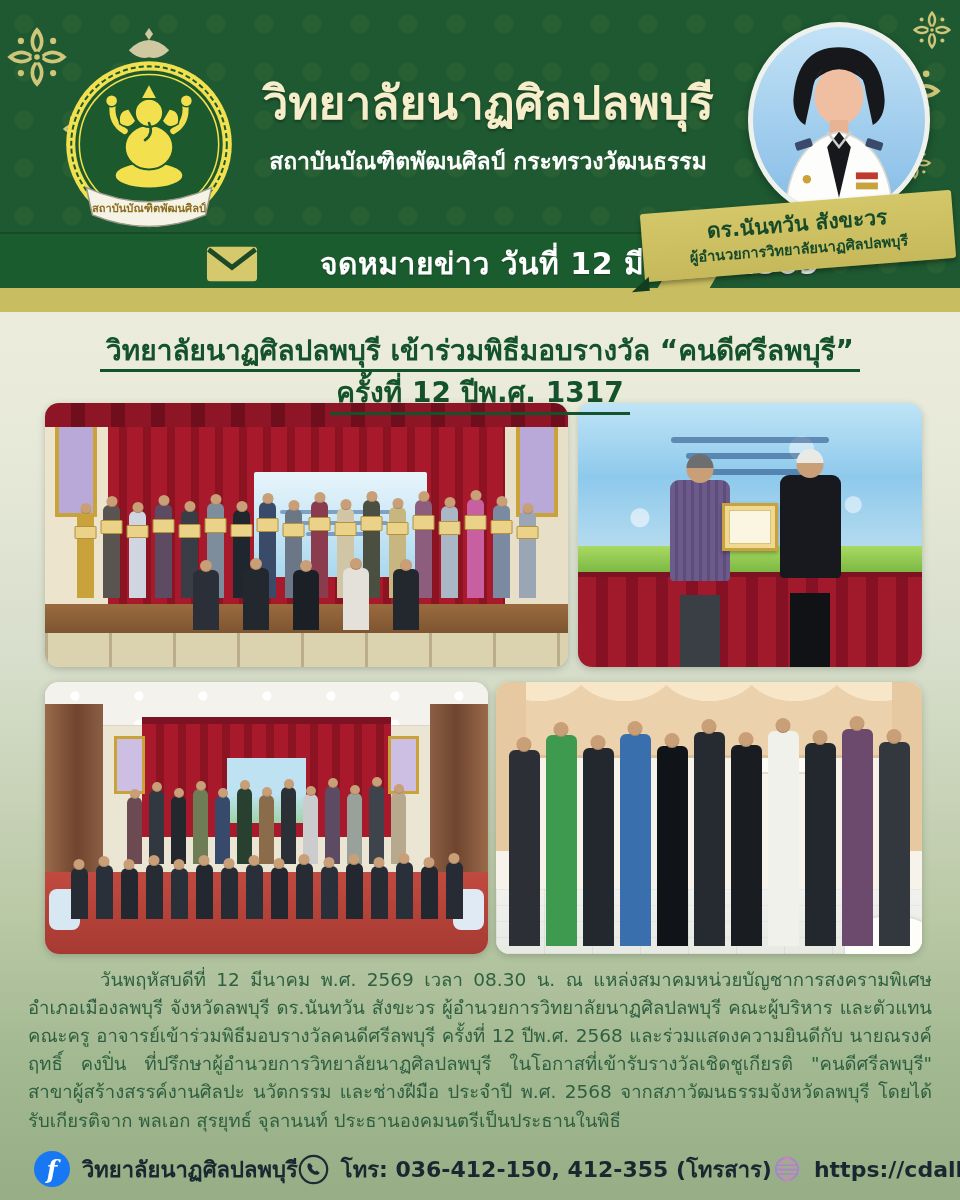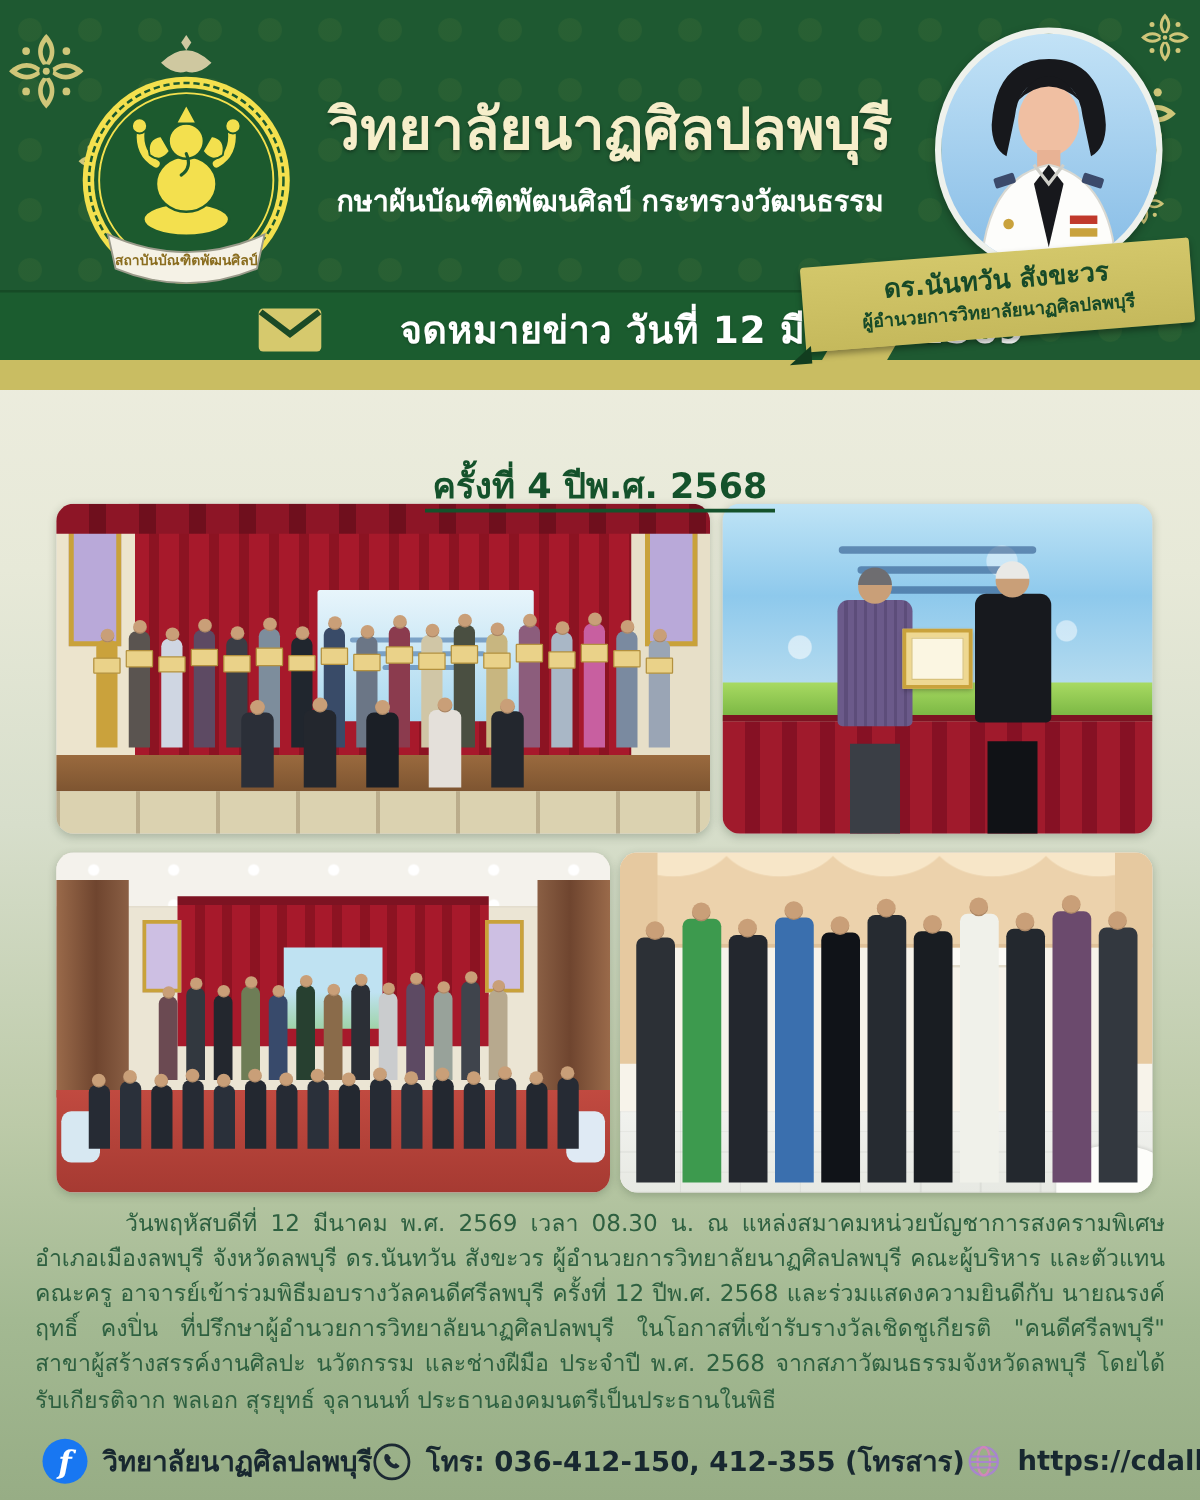--- a/index.html
+++ b/index.html
@@ -278,21 +278,21 @@
     <path d="M110 80 q12 2 9 15 q-9 7 -16 -3 z" fill="#f3e04e" stroke="#1c5a2e" stroke-width="1.5"></path>
     <circle cx="90" cy="84" r="14" fill="#f3e04e" stroke="#1c5a2e" stroke-width="2"></circle>
     <path d="M90 94 q5 11 -4 17" fill="none" stroke="#1c5a2e" stroke-width="2.5" stroke-linecap="round"></path>
     <path d="M82 70 l8 -15 8 15 z" fill="#f3e04e" stroke="#1c5a2e" stroke-width="1.5"></path>
     <path d="M28 158 q62 28 124 0 l-6 27 q-56 23 -112 0 z" fill="#f5f2e6" stroke="#9a9a8a" stroke-width="1.5"></path>
     <text x="90" y="182" text-anchor="middle" font-size="11" font-weight="bold" fill="#8a6d1f">สถาบันบัณฑิตพัฒนศิลป์</text>
   </svg>
 
   <div class="title-block">
     <div class="main-title">วิทยาลัยนาฏศิลปลพบุรี</div>
-    <div class="sub-title">กษาผันบัณฑิตพัฒนศิลป์ กระทรวงวัฒนธรรม</div>
+    <div class="sub-title">สถาบันบัณฑิตพัฒนศิลป์ กระทรวงวัฒนธรรม</div>
   </div>
 
   <div class="portrait">
     <svg viewBox="0 0 100 110">
       <rect x="0" y="0" width="100" height="110" fill="none"></rect>
       <path d="M50 12 q-25 0 -27 31 q0 11 7 15 l4 -19 q2 -17 16 -17 q14 0 16 17 l4 19 q7 -4 7 -15 q-2 -31 -27 -31 z" fill="#17181c"></path>
       <ellipse cx="50" cy="41" rx="14.5" ry="17" fill="#f0bfa2"></ellipse>
       <path d="M35 32 q15 -14 30 0 q-7 -12 -15 -12 q-8 0 -15 12 z" fill="#17181c"></path>
       <rect x="44.5" y="55" width="11" height="9" fill="#e8b294"></rect>
       <path d="M18 110 q3 -42 32 -48 q29 6 32 48 z" fill="#fdfdfb" stroke="#d8d8d2" stroke-width="1"></path>
@@ -311,22 +311,22 @@
     <div class="director-title">ผู้อำนวยการวิทยาลัยนาฏศิลปลพบุรี</div>
   </div>
 
   <svg class="envelope" viewBox="0 0 24 17">
     <rect x="0.8" y="0.8" width="22.4" height="15.4" rx="1.6" fill="#d6c96d"></rect>
     <path d="M1.5 2 L12 10 L22.5 2" fill="none" stroke="#1b4a26" stroke-width="2.2"></path>
   </svg>
   <div class="news-label">จดหมายข่าว วันที่ 12 มีนาคม 2569</div>
 
   <h1 class="headline">
-    <br>
-    <span class="hl">ครั้งที่ 4 ปีพ.ศ. 2568</span>
+    <span class="hl">วิทยาลัยนาฏศิลปลพบุรี เข้าร่วมพิธีมอบรางวัล “คนดีศรีลพบุรี”</span><br>
+    <span class="hl">ครั้งที่ 12 ปีพ.ศ. 1317</span>
   </h1>
 
   <figure class="photo" id="photo1">
     <div class="p1-curtain"></div>
     <div class="p1-sidewall-l"></div>
     <div class="p1-sidewall-r"></div>
     <div class="p1-frame-l"></div>
     <div class="p1-frame-r"></div>
     <div class="p1-valance"></div>
     <div class="p1-backdrop">

